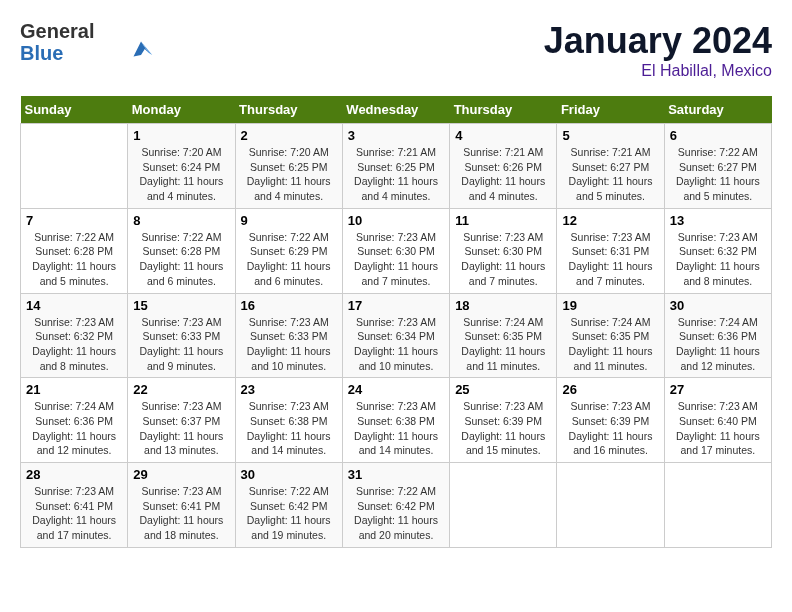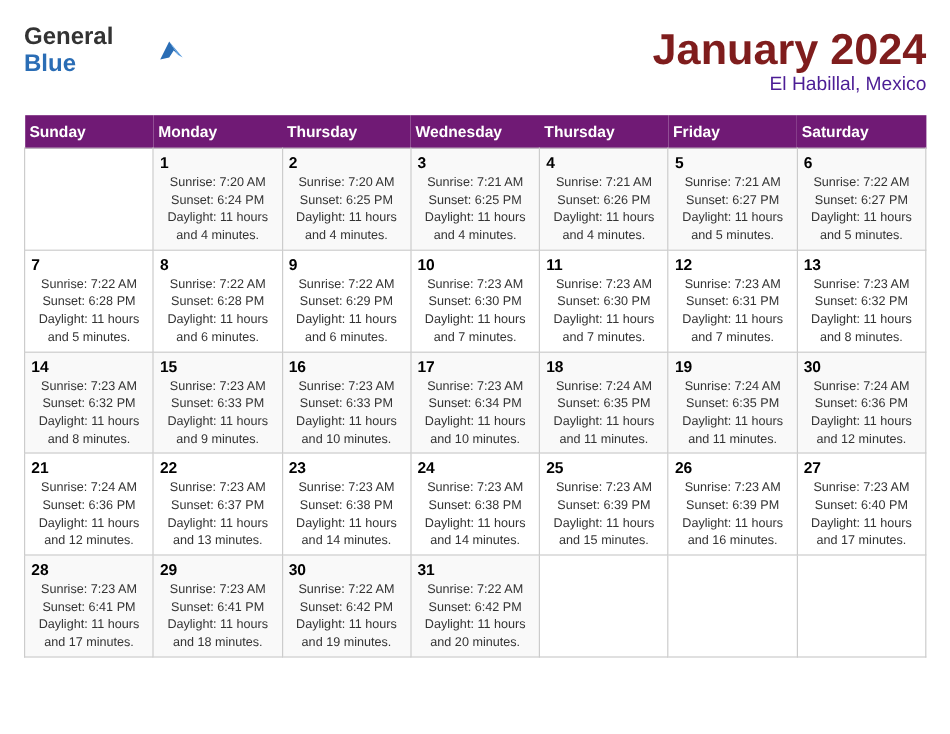--- a/index.html
+++ b/index.html
@@ -11,21 +11,21 @@
       padding: 20px;
     }
     .header {
       display: flex;
       justify-content: space-between;
       align-items: flex-start;
       margin-bottom: 16px;
     }
     .logo {
       display: flex;
-      align-items: center;
+      align-items: flex-end;
       gap: 28px;
     }
     .logo-text {
       display: flex;
       flex-direction: column;
       line-height: 1.1;
     }
     .logo-general {
       font-size: 20px;
       font-weight: bold;
@@ -40,33 +40,33 @@
       width: 30px;
       height: 30px;
       margin-left: 4px;
     }
     .title-block {
       text-align: right;
     }
     .month-year {
       font-size: 36px;
       font-weight: bold;
-      color: #7f1d1d;
+      color: #0f172a;
     }
     .location {
       font-size: 16px;
       color: #4c1d95;
     }
     table {
       width: 100%;
       border-collapse: collapse;
       font-size: 11px;
     }
     th {
-      background-color: #701a75;
+      background-color: #4d7c0f;
       color: #fff;
       padding: 6px 4px;
       text-align: left;
       font-size: 13px;
       font-weight: bold;
     }
     td {
       border: 1px solid #ccc;
       vertical-align: top;
       padding: 4px 5px;

